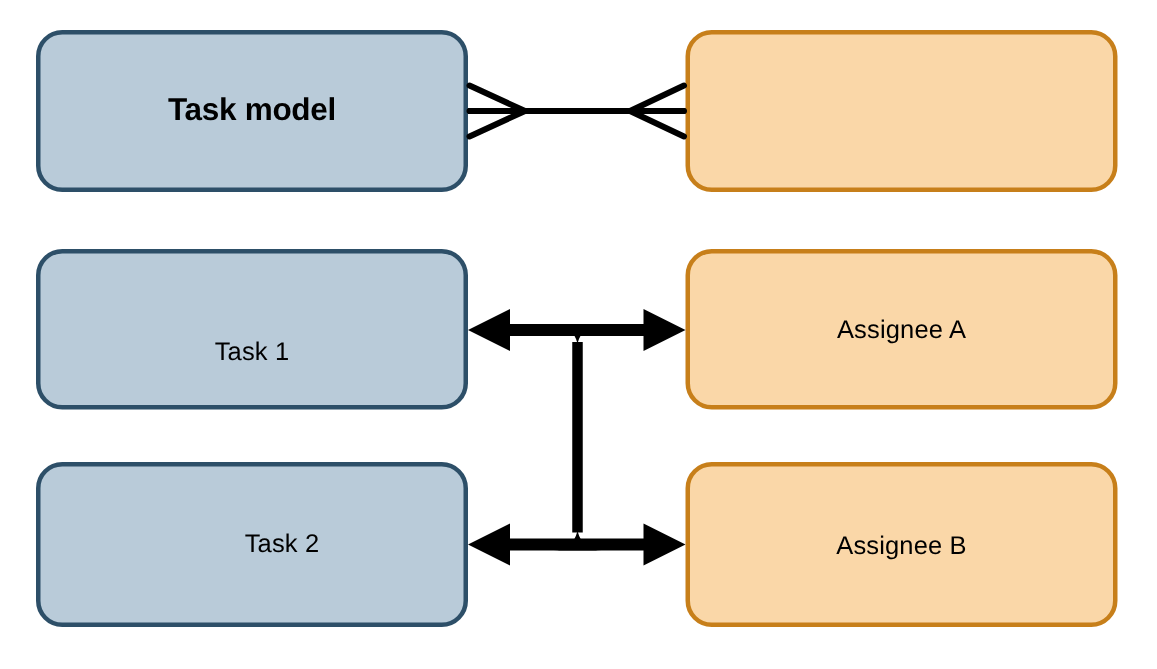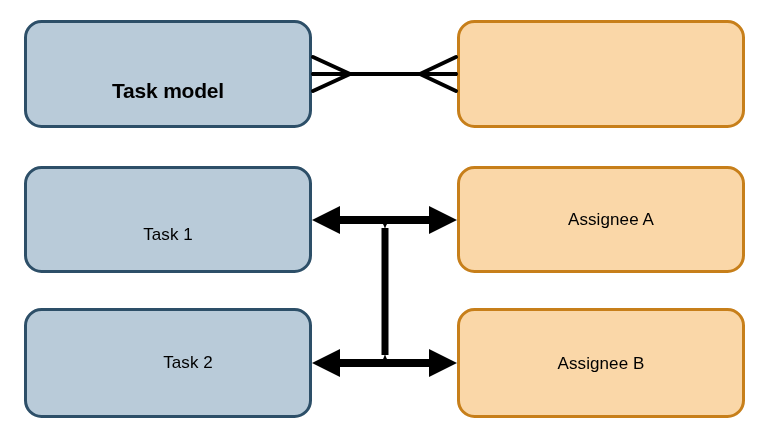--- a/index.html
+++ b/index.html
@@ -41,24 +41,24 @@
     font-size: 21px;
     font-weight: bold;
     letter-spacing: -0.2px;
   }
   .label-instance {
     font-size: 17px;
     font-weight: normal;
     letter-spacing: 0.1px;
   }
   
-  .n-task-model      { left: 24px;  top: 37px;  width: 288px; height: 108px; }
+  .n-task-model      { left: 24px;  top: 20px;  width: 288px; height: 108px; }
   .n-contact-model   { left: 457px; top: 20px;  width: 288px; height: 108px; }
   .n-task-1          { left: 24px;  top: 166px; width: 288px; height: 137px; }
-  .n-assignee-a      { left: 457px; top: 166px; width: 288px; height: 107px; margin-left: 10px; }
+  .n-assignee-a      { left: 457px; top: 166px; width: 288px; height: 107px; }
   .n-task-2          { left: 24px;  top: 308px; width: 328px; height: 110px; }
   .n-assignee-b      { left: 457px; top: 308px; width: 288px; height: 112px; }
 </style>
 </head>
 <body>
 
 <div id="diagram-canvas">
 
   <svg id="diagram-svg" viewBox="0 0 771 446" xmlns="http://www.w3.org/2000/svg">
 

